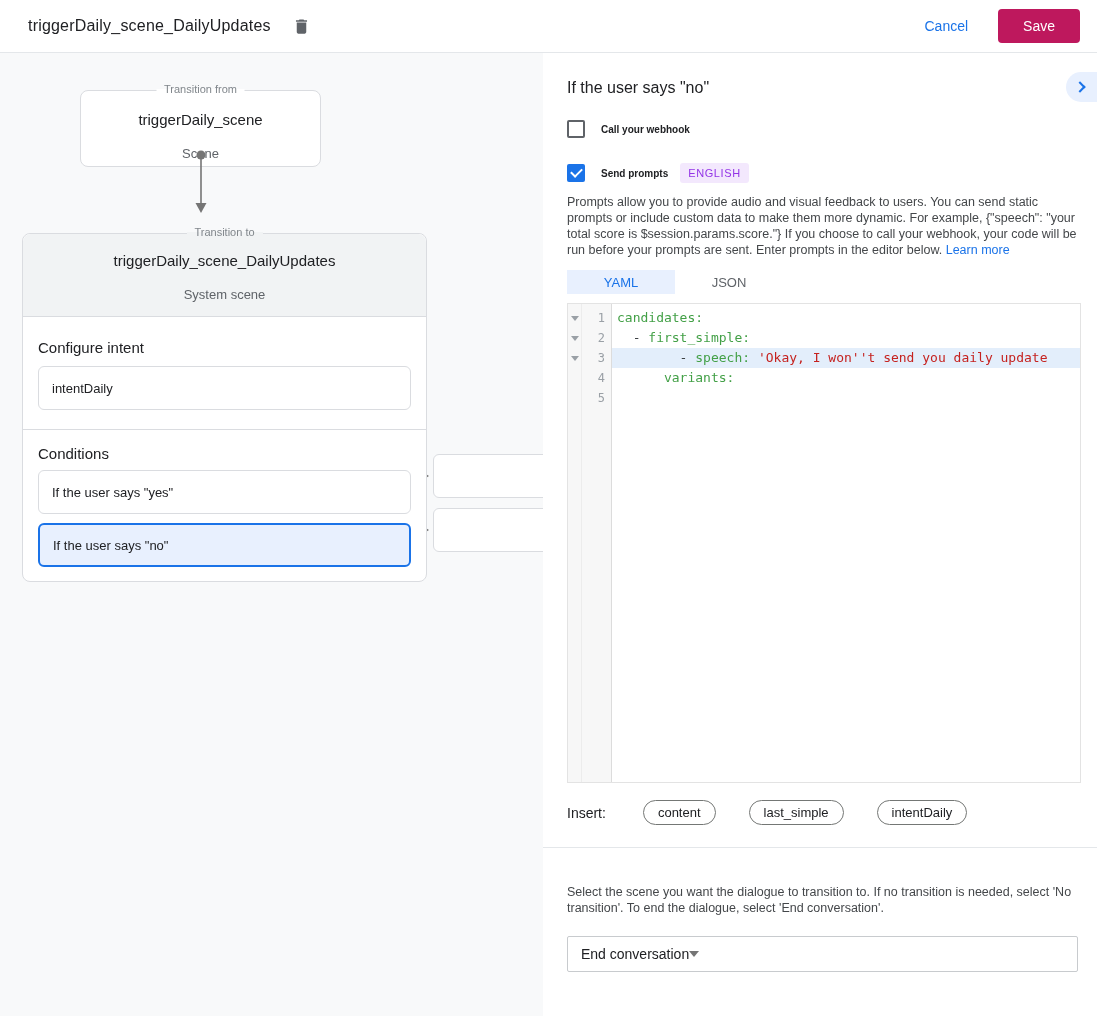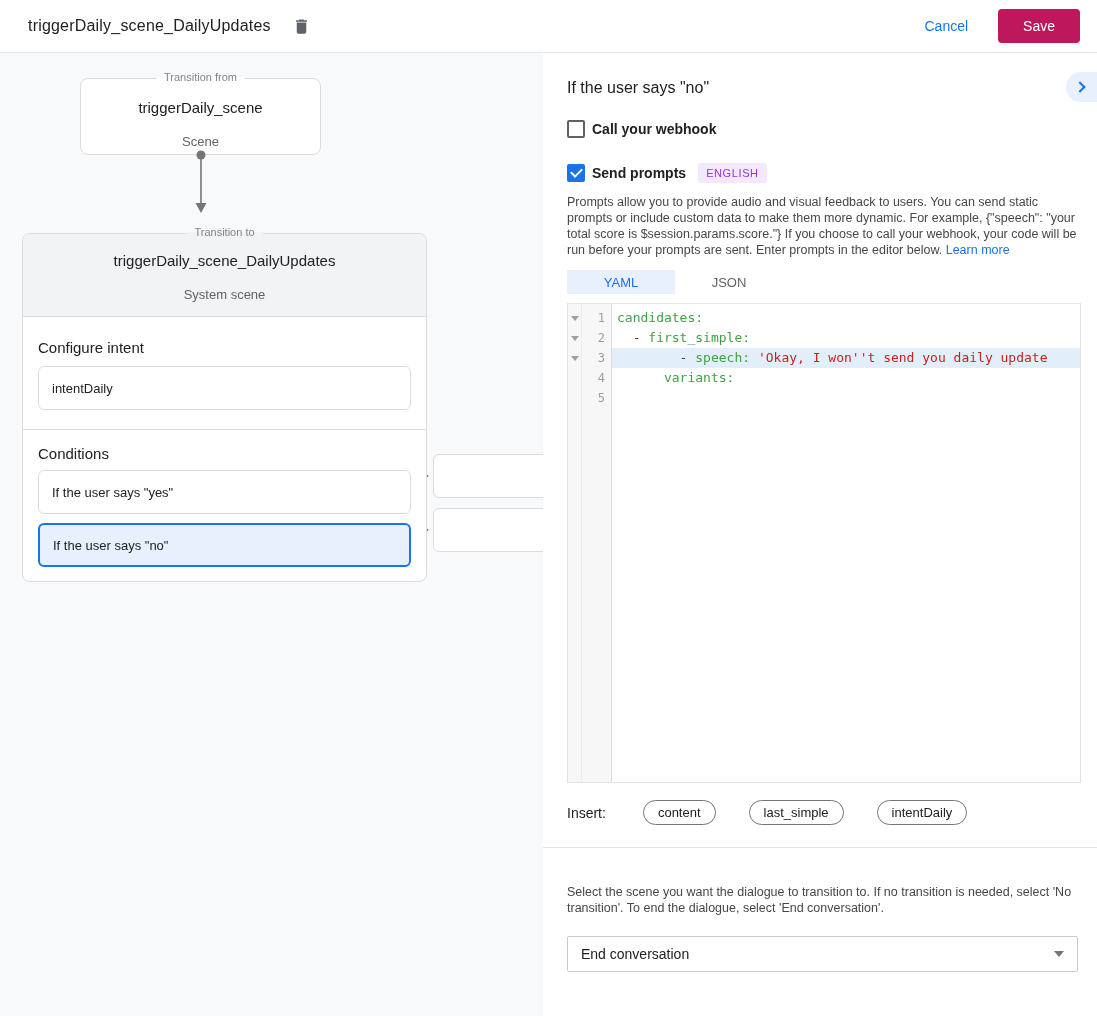--- a/index.html
+++ b/index.html
@@ -21,21 +21,21 @@
 
   
   .main { display: flex; height: 963px; }
   .canvas { width: 543px; flex: none; position: relative; background: #f8f9fa; overflow: hidden; }
   .panel { flex: 1; background: #fff; position: relative; overflow: hidden; }
 
   
   .flow-box { position: absolute; background: #fff; border: 1px solid #dadce0; border-radius: 8px; }
   .flow-legend { position: absolute; top: -8px; left: 50%; transform: translateX(-50%);
                  font-size: 11px; color: #80868b; padding: 0 8px; white-space: nowrap; }
-  .from-box { left: 80px; top: 25px; width: 241px; height: 77px; text-align: center; padding-top: 20px; }
+  .from-box { left: 80px; top: 37px; width: 241px; height: 77px; text-align: center; padding-top: 20px; }
   .from-box .flow-legend { background: linear-gradient(#f8f9fa 50%, #ffffff 50%); }
   .node-title { font-size: 15px; color: #202124; }
   .node-sub { font-size: 13px; color: #5f6368; margin-top: 18px; }
 
   .to-box { left: 22px; top: 180px; width: 405px; }
   .to-box .flow-legend { background: linear-gradient(#f8f9fa 50%, #f1f3f4 50%); }
   .to-header { background: #f1f3f4; border-bottom: 1px solid #dadce0; border-radius: 8px 8px 0 0;
                text-align: center; padding: 18px 0 14px; }
   .to-body { padding: 22px 15px 14px; }
   .section-label { font-size: 15px; color: #202124; }
@@ -61,21 +61,21 @@
   .chev-right { display: inline-block; width: 8px; height: 8px; border-top: 2px solid #1a73e8;
                 border-right: 2px solid #1a73e8; transform: rotate(45deg); margin-right: 3px; }
 
   .check-row { display: flex; align-items: center; margin-top: 23px; }
   .check-row.second { margin-top: 25px; }
   .cbox { width: 18px; height: 18px; border-radius: 2px; flex: none; }
   .cbox.empty { border: 2px solid #5f6368; background: #fff; }
   .cbox.checked { background: #1a73e8; position: relative; }
   .cbox.checked::after { content: ""; position: absolute; left: 4px; top: 4px; width: 9px; height: 5px;
                          border-left: 2px solid #fff; border-bottom: 2px solid #fff; transform: rotate(-45deg); }
-  .check-label { margin-left: 7px; font-size: 14px; font-weight: 600; color: #202124; }
+  .check-label { margin-left: 16px; font-size: 10px; font-weight: 600; color: #202124; }
   .lang-badge { margin-left: 12px; background: #f3e8fd; color: #9334e6; font-size: 11px; font-weight: 500;
                 letter-spacing: .6px; padding: 4px 8px; border-radius: 3px; }
 
   .desc { margin-top: 11px; font-size: 12.5px; line-height: 16px; color: #44474a; max-width: 517px; }
   .link { color: #1a73e8; text-decoration: none; cursor: pointer; }
 
   .tabs { margin-top: 12px; display: flex; }
   .tab { width: 108px; height: 24px; display: flex; align-items: center; justify-content: center;
          font-size: 13px; font-weight: 500; cursor: pointer; }
   .tab.active { background: #e8f0fe; color: #1a73e8; }
@@ -102,21 +102,21 @@
   .insert-row { margin-top: 17px; display: flex; align-items: center; gap: 24px; }
   .insert-label { font-size: 14px; color: #202124; margin-right: 13px; }
   .chip { border: 1px solid #747775; border-radius: 13px; background: #fff; padding: 4px 14px;
           font-size: 13px; color: #202124; margin-right: 9px; cursor: pointer; font-family: inherit; }
 
   .panel-divider { border: none; border-top: 1px solid #e4e7ea; margin-top: 22px; }
 
   .sec2 { padding: 25px 19px 0 24px; }
   .sec2-title { font-size: 16px; font-weight: 400; color: #202124; }
   .dropdown { margin-top: 20px; height: 36px; border: 1px solid #c8cbce; border-radius: 2px;
-              display: flex; align-items: center; justify-content: space-between; padding: 0 13px;
+              display: flex; align-items: center; padding: 0 13px;
               font-size: 14px; color: #202124; background: #fff; cursor: pointer; }
   .caret-down { width: 0; height: 0; border-left: 5px solid transparent; border-right: 5px solid transparent;
                 border-top: 6px solid #757575; }
 </style>
 </head>
 <body>
 
 <div class="topbar">
   <span class="topbar-title">triggerDaily_scene_DailyUpdates</span>
   <button class="trash-btn">

